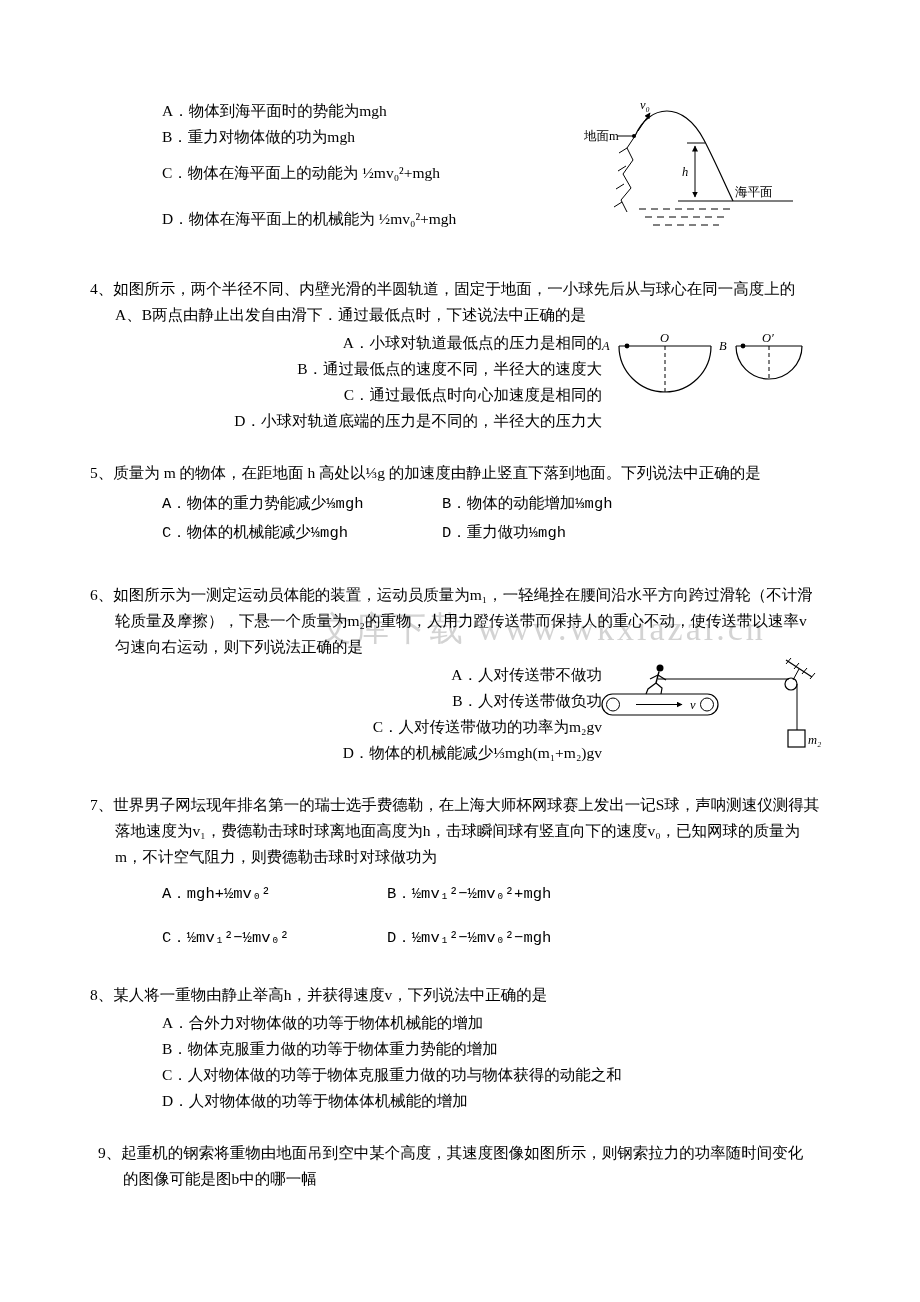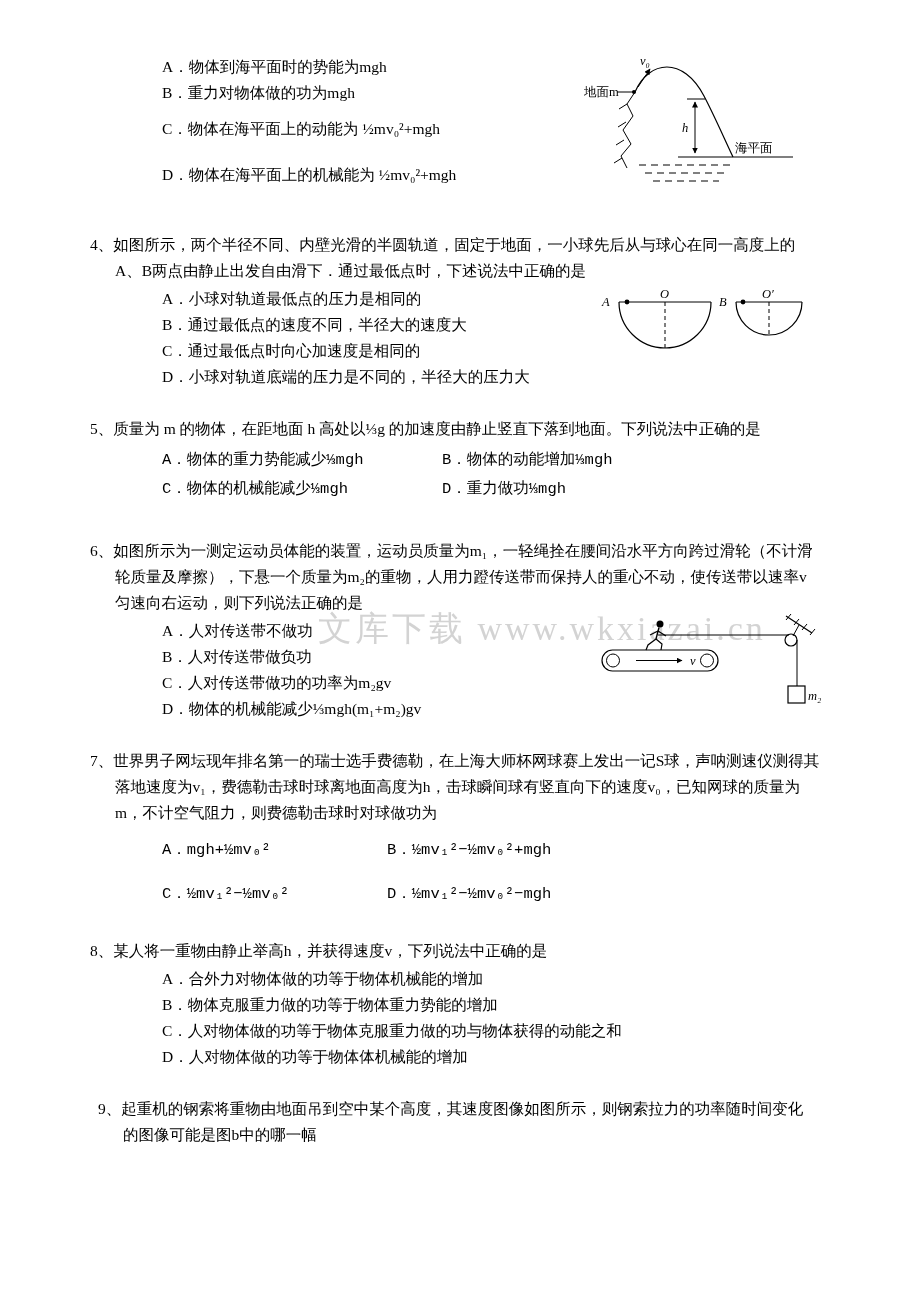--- a/index.html
+++ b/index.html
@@ -4,39 +4,39 @@
 <style>
   html,body{margin:0;padding:0;}
   body{
     width:920px;height:1302px;background:#ffffff;color:#000;
     font-family:"Liberation Serif","DejaVu Serif",serif;
     position:relative;overflow:hidden;
   }
   .page{position:relative;width:920px;height:1302px;}
   .content{
     position:relative;
-    padding:52px 100px 0 90px;
+    padding:96px 100px 0 90px;
     font-size:15.5px;line-height:26px;
   }
   .question{position:relative;margin-bottom:26px;}
   .stem{padding-left:25px;text-indent:-25px;}
   ul.options{list-style:none;margin:2px 0 0 0;padding:0 0 0 72px;}
   ul.options li{line-height:26px;}
   
   .q3-row{display:flex;align-items:flex-start;}
   .q3-row ul.options{flex:1;}
   .q3opts li{line-height:27px;}
   .q3opts li.tall{padding:10px 0;}
   .fig-q3{margin-right:22px;flex:0 0 auto;}
   .question.q3{margin-bottom:34px;}
   
   .fig-abs{position:absolute;}
   .fig-q4{right:8px;top:56px;}
   .fig-q6{right:-8px;top:74px;}
-  .q4 ul.options li, .q6 ul.options li{max-width:440px;}
+  .q4 ul.options li, .q6 ul.options li{max-width:440px;text-align:right;}
   
   .optgrid{display:grid;margin-left:72px;margin-top:4px;}
   .q5grid{grid-template-columns:280px 1fr;}
   .q5grid div{line-height:29px;font-family:Liberation Mono, monospace;}
   .q7grid{grid-template-columns:225px 1fr;row-gap:16px;margin-top:10px;}
   .q7grid div{line-height:28px;font-family:Liberation Mono, monospace;}
   .question.q5{margin-bottom:34px;}
   .question.q7{margin-bottom:30px;}
   svg{display:block;}
   svg text{font-family:"Liberation Serif","DejaVu Serif",serif;font-size:12.5px;fill:#000;}

